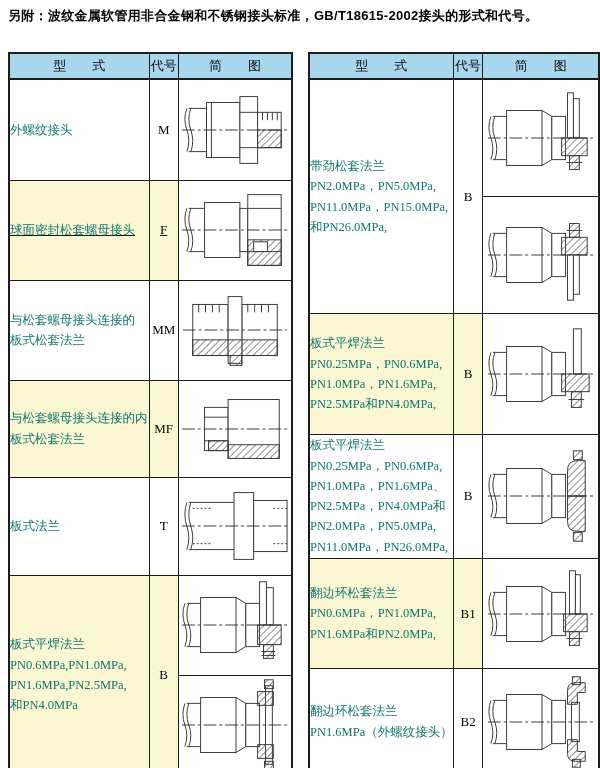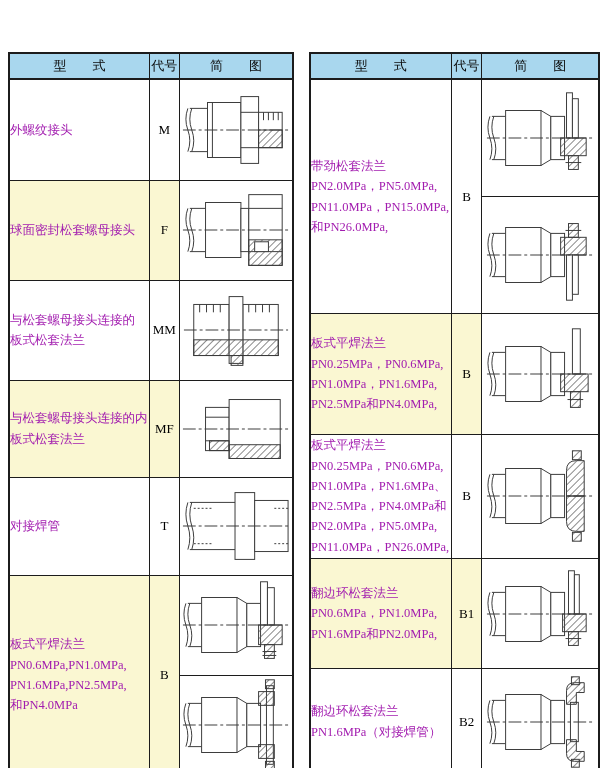--- a/index.html
+++ b/index.html
@@ -18,37 +18,38 @@
     font-size:13px;font-weight:normal;color:#0a0a0a;text-align:center;
     border-bottom:2px solid var(--border,#1c1c1c);
     font-family:"Liberation Sans","DejaVu Sans",sans-serif;white-space:pre;
   }
   col.c-type{width:142px;}
   col.c-code{width:33px;}
   col.c-diag{width:114px;}
   table.right col.c-diag{width:119px;}
   td.cell-type{
     vertical-align:middle;text-align:left;padding:4px 4px 4px 8px;
-    font-size:12.5px;line-height:1.62;color:#a21caf;
+    font-size:12.5px;line-height:1.62;color:#0f766e;
     font-family:"Liberation Serif","DejaVu Serif","DejaVu Sans",serif;
   }
   td.cell-code{
     vertical-align:middle;text-align:center;
     font-size:13px;color:#000;
     font-family:"Liberation Serif","DejaVu Serif",serif;
   }
   td.cell-diag{vertical-align:middle;text-align:center;background:#fff;}
   td.hl{background:var(--hl-bg,#faf7d2);}
   .tline{white-space:nowrap;}
   svg{display:block;margin:0 auto;}
 </style>
 </head>
 <body>
 
 <div class="page">
+  <div class="note">另附：波纹金属软管用非合金钢和不锈钢接头标准，GB/T18615-2002接头的形式和代号。</div>
   <div class="tables">
 
     <table class="half left">
       <colgroup>
           <col class="c-type">
           <col class="c-code">
           <col class="c-diag">
         </colgroup>
       <thead>
         <tr>
@@ -82,21 +83,21 @@
                 <rect x="80" y="30" width="24" height="36" fill="#fff" stroke="#3a3a3a" stroke-width="1"></rect>
                 <rect x="80" y="48" width="24" height="18" fill="url(#h1)" stroke="#3a3a3a" stroke-width="1"></rect>
                 <line x1="85" y1="30" x2="85" y2="38" stroke="#3a3a3a" stroke-width="1"></line>
                 <line x1="90" y1="30" x2="90" y2="38" stroke="#3a3a3a" stroke-width="1"></line>
                 <line x1="95" y1="30" x2="95" y2="38" stroke="#3a3a3a" stroke-width="1"></line>
                 <line x1="100" y1="30" x2="100" y2="38" stroke="#3a3a3a" stroke-width="1"></line>
                 <line x1="3" y1="48" x2="111" y2="48" stroke="#3a3a3a" stroke-width="1" stroke-dasharray="13 3 3 3"></line>
               </svg>
             </td>
           </tr>
-          <tr style="height: 100px;">
+          <tr style="height: 100px; text-decoration: underline;">
             <td class="cell-type hl" rowspan="1">
               <div class="tline">球面密封松套螺母接头</div>
             </td>
             <td class="cell-code hl" rowspan="1">F</td>
             <td class="cell-diag">
               <svg width="112" height="96" viewBox="0 0 114 96">
                 <defs>
                   <pattern id="h2" patternUnits="userSpaceOnUse" width="5" height="5" patternTransform="rotate(45)">
                     <line x1="0" y1="0" x2="0" y2="5" stroke="#555" stroke-width="1.4"></line>
                   </pattern>
@@ -164,21 +165,21 @@
                 <line x1="26" y1="60" x2="50" y2="60" stroke="#3a3a3a" stroke-width="1"></line>
                 <rect x="50" y="18" width="52" height="60" fill="#fff" stroke="#3a3a3a" stroke-width="1"></rect>
                 <rect x="30" y="60" width="20" height="10" fill="url(#h4)" stroke="#3a3a3a" stroke-width="1"></rect>
                 <rect x="50" y="64" width="52" height="14" fill="url(#h4)" stroke="#3a3a3a" stroke-width="1"></rect>
                 <line x1="3" y1="48" x2="111" y2="48" stroke="#3a3a3a" stroke-width="1" stroke-dasharray="13 3 3 3"></line>
               </svg>
             </td>
           </tr>
           <tr style="height: 98px;">
             <td class="cell-type" rowspan="1">
-              <div class="tline">对接焊管</div>
+              <div class="tline">板式法兰</div>
             </td>
             <td class="cell-code" rowspan="1">T</td>
             <td class="cell-diag">
               <svg width="112" height="96" viewBox="0 0 114 96">
                 <defs>
                   <pattern id="h5" patternUnits="userSpaceOnUse" width="5" height="5" patternTransform="rotate(45)">
                     <line x1="0" y1="0" x2="0" y2="5" stroke="#555" stroke-width="1.4"></line>
                   </pattern>
                 </defs>
                 <path d="M 8 24 Q 4 36 8 48 Q 12 60 8 72" fill="none" stroke="#3a3a3a" stroke-width="1"></path>
@@ -411,21 +412,21 @@
                 <rect x="80" y="48" width="24" height="18" fill="url(#h12)" stroke="#3a3a3a" stroke-width="1"></rect>
                 <rect x="86" y="66" width="10" height="14" fill="url(#h12)" stroke="#3a3a3a" stroke-width="1"></rect>
                 <line x1="83" y1="73" x2="99" y2="73" stroke="#3a3a3a" stroke-width="1"></line>
                 <line x1="3" y1="48" x2="111" y2="48" stroke="#3a3a3a" stroke-width="1" stroke-dasharray="13 3 3 3"></line>
               </svg>
             </td>
           </tr>
           <tr style="height: 106px;">
             <td class="cell-type" rowspan="1">
               <div class="tline">翻边环松套法兰</div>
-              <div class="tline">PN1.6MPa（对接焊管）</div>
+              <div class="tline">PN1.6MPa（外螺纹接头）</div>
             </td>
             <td class="cell-code" rowspan="1">B2</td>
             <td class="cell-diag">
               <svg width="112" height="96" viewBox="0 0 114 96">
                 <defs>
                   <pattern id="h13" patternUnits="userSpaceOnUse" width="5" height="5" patternTransform="rotate(45)">
                     <line x1="0" y1="0" x2="0" y2="5" stroke="#555" stroke-width="1.4"></line>
                   </pattern>
                 </defs>
                 <path d="M 6 26 Q 2 37 6 48 Q 10 59 6 70" fill="none" stroke="#3a3a3a" stroke-width="1"></path>

